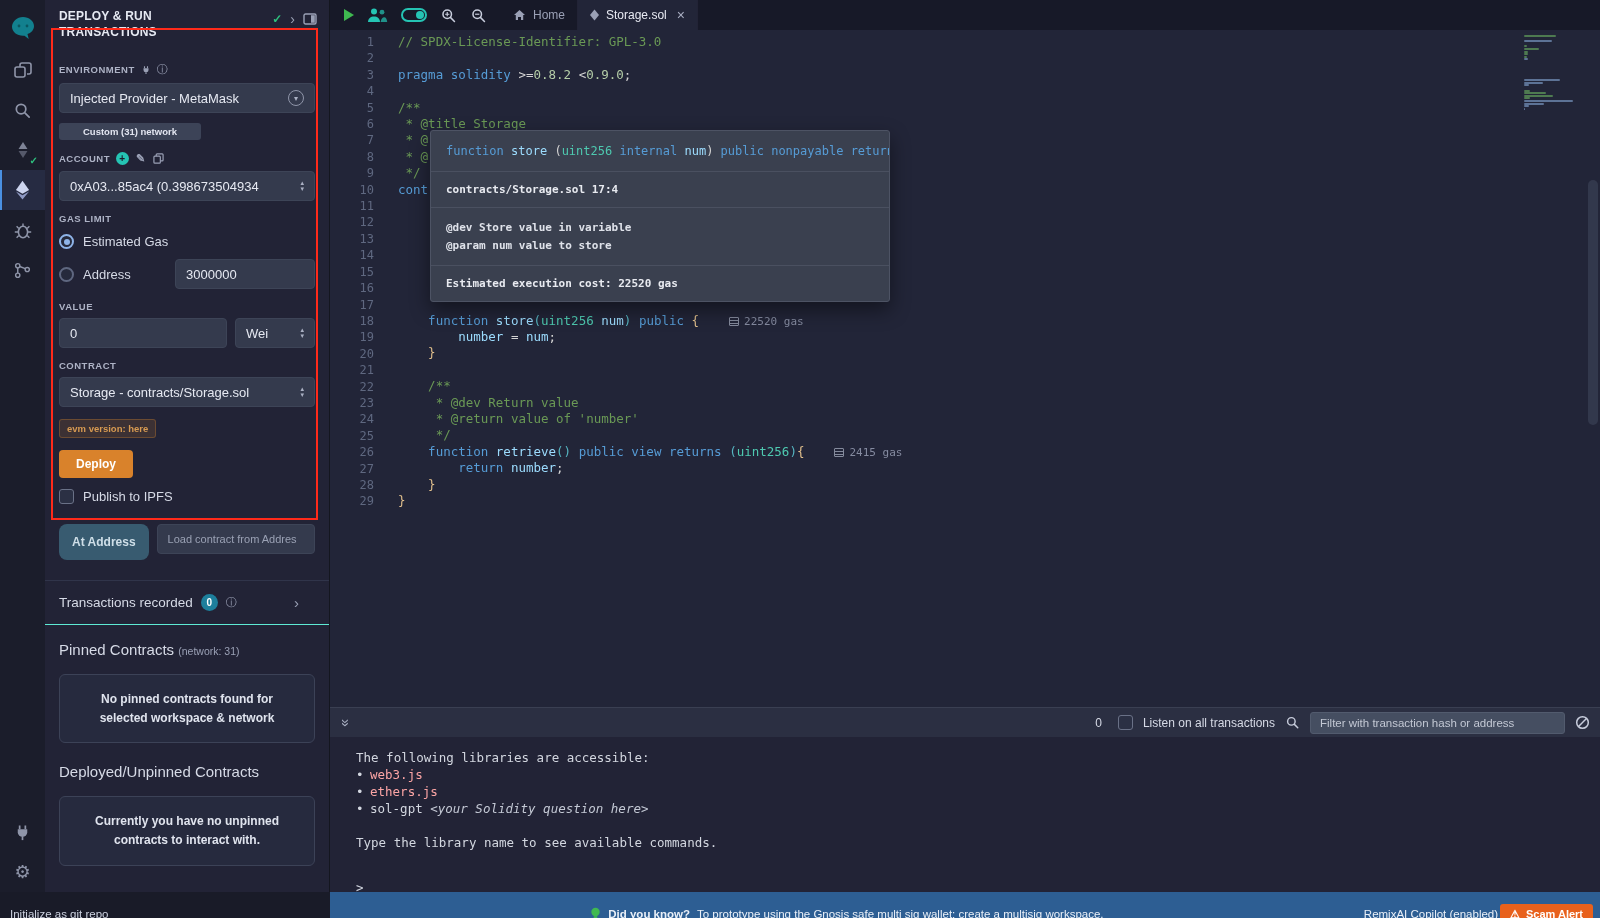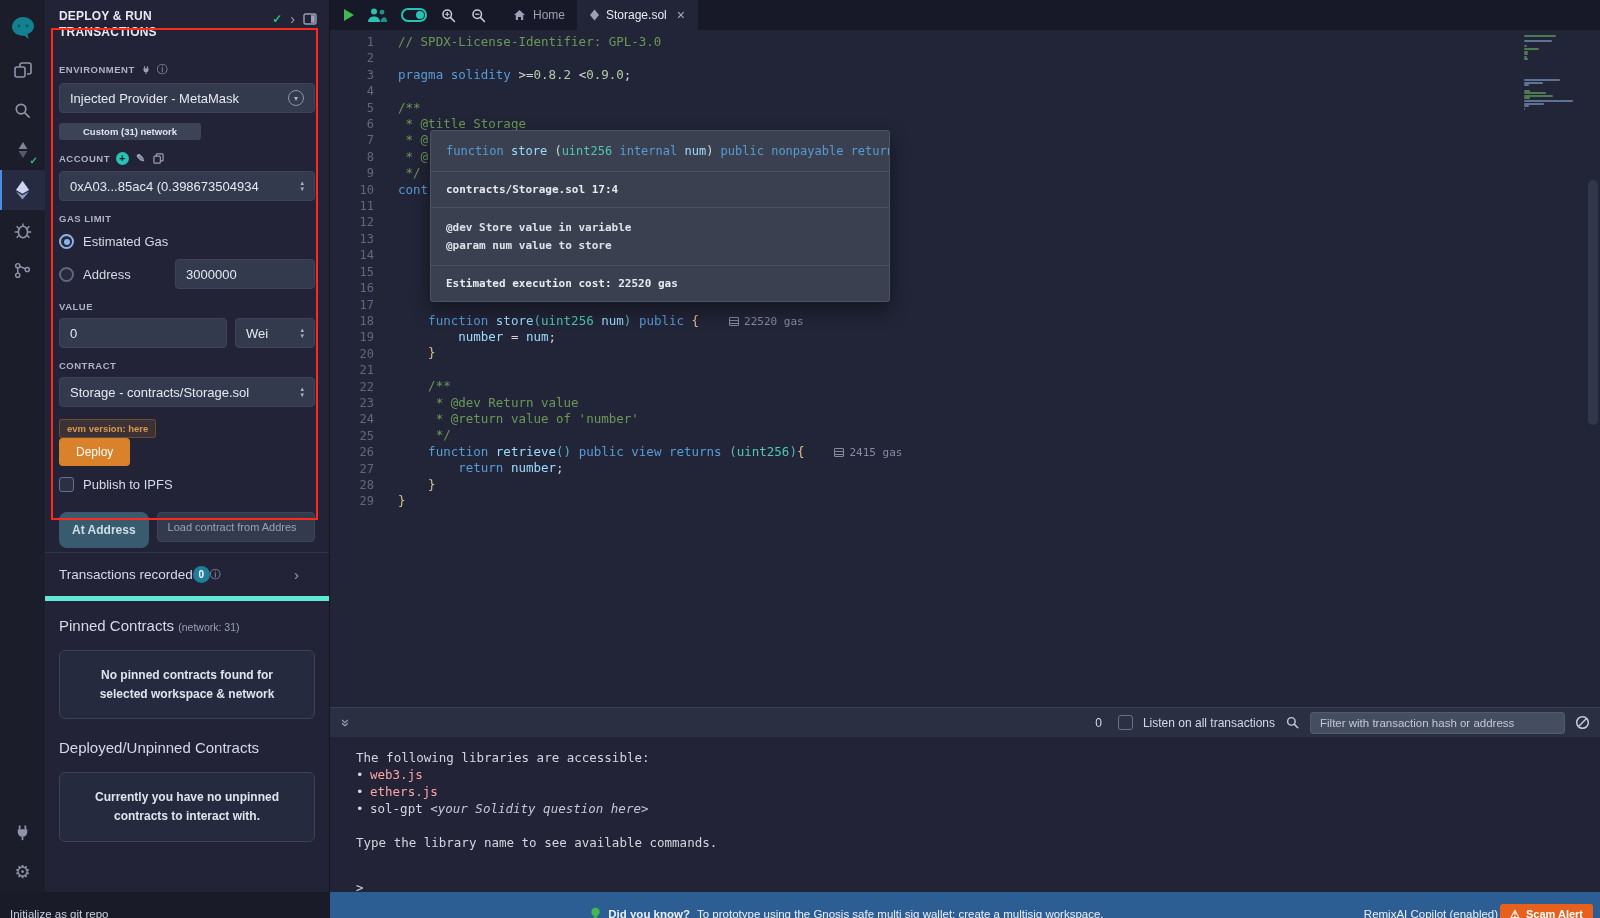--- a/index.html
+++ b/index.html
@@ -37,28 +37,28 @@
   .pencil{font-size:11px;color:#9aa0b5}
   .radio-row{display:flex;align-items:center;gap:9px;margin-top:10px;font-size:13px;color:#d6dae6}
   .radio{width:15px;height:15px;border-radius:50%;border:2px solid #5f6780;flex:none;position:relative;background:#262a3c}
   .radio.sel{border-color:#8fb4e8}
   .radio.sel::after{content:"";position:absolute;inset:2.5px;border-radius:50%;background:#8fb4e8}
   .num-input{width:140px;margin-left:auto}
   .val-row{display:flex;gap:8px;margin-top:6px}
   .val-input{width:168px}
   .unit-select{width:81px;margin-top:0}
   .badge-evm{display:inline-block;background:rgba(217,135,45,.14);border:1px solid rgba(217,135,45,.3);color:#d79a52;font-size:9.5px;font-weight:bold;padding:3px 7px;border-radius:3px;margin-top:12px}
-  .btn-deploy{display:block;background:#d9822b;color:#fff;font-weight:normal;font-size:12px;border:none;border-radius:4px;padding:7px 17px;cursor:pointer;font-family:inherit}
+  .btn-deploy{display:block;background:#d9822b;color:#fff;font-weight:bold;font-size:12px;border:none;border-radius:4px;padding:7px 17px;margin-top:12px;cursor:pointer;font-family:inherit}
   .chk-row{display:flex;align-items:center;gap:9px;margin-top:11px;font-size:13px;color:#d6dae6;cursor:pointer}
   .cb{width:15px;height:15px;border:1.5px solid #6a7187;border-radius:3px;background:#2b3044;flex:none}
   .addr-row{display:flex;gap:8px;margin-top:20px}
   .btn-ataddress{background:rgba(74,139,160,.55);color:#cfdfe8;font-size:12px;font-weight:bold;border:none;border-radius:8px;padding:0 13px;height:36px;cursor:pointer;font-family:inherit}
   .addr-input{flex:1;min-width:0;font-size:11px;color:#9aa1b4}
   .addr-input::placeholder{color:#9aa1b4}
-  .tx-row{display:flex;align-items:center;gap:0;padding:13px 30px 13px 14px;border-top:1px solid #30344a;border-bottom:5px solid #5eead4;margin-top:4px;font-size:13.5px;color:#d6dae6}
+  .tx-row{display:flex;align-items:center;gap:8px;padding:13px 30px 13px 14px;border-top:1px solid #30344a;border-bottom:1px solid #5eead4;margin-top:20px;font-size:13.5px;color:#d6dae6}
   .tx-badge{min-width:17px;height:17px;border-radius:50%;background:#1d7f9c;color:#fff;font-size:10px;font-weight:bold;display:flex;align-items:center;justify-content:center;padding:0 4px}
   .tx-chev{margin-left:auto;color:#9aa0b5;font-size:15px}
   .sec-title{font-size:15px;color:#d6dae6;padding:16px 14px 2px}
   .sec-sub{font-size:10.5px;color:#9aa0b5}
   .empty-box{margin:14px 14px 4px;border:1px solid #3c4257;border-radius:6px;padding:15px 20px;text-align:center;font-size:12px;font-weight:bold;color:#e0e4ee;line-height:1.55;background:#262a3e}
 
   
   .main{flex:1;display:flex;flex-direction:column;min-width:0}
   .etoolbar{height:30px;background:#171928;display:flex;align-items:center;flex:none}
   .etools{display:flex;align-items:center;gap:13px;padding:0 14px}

